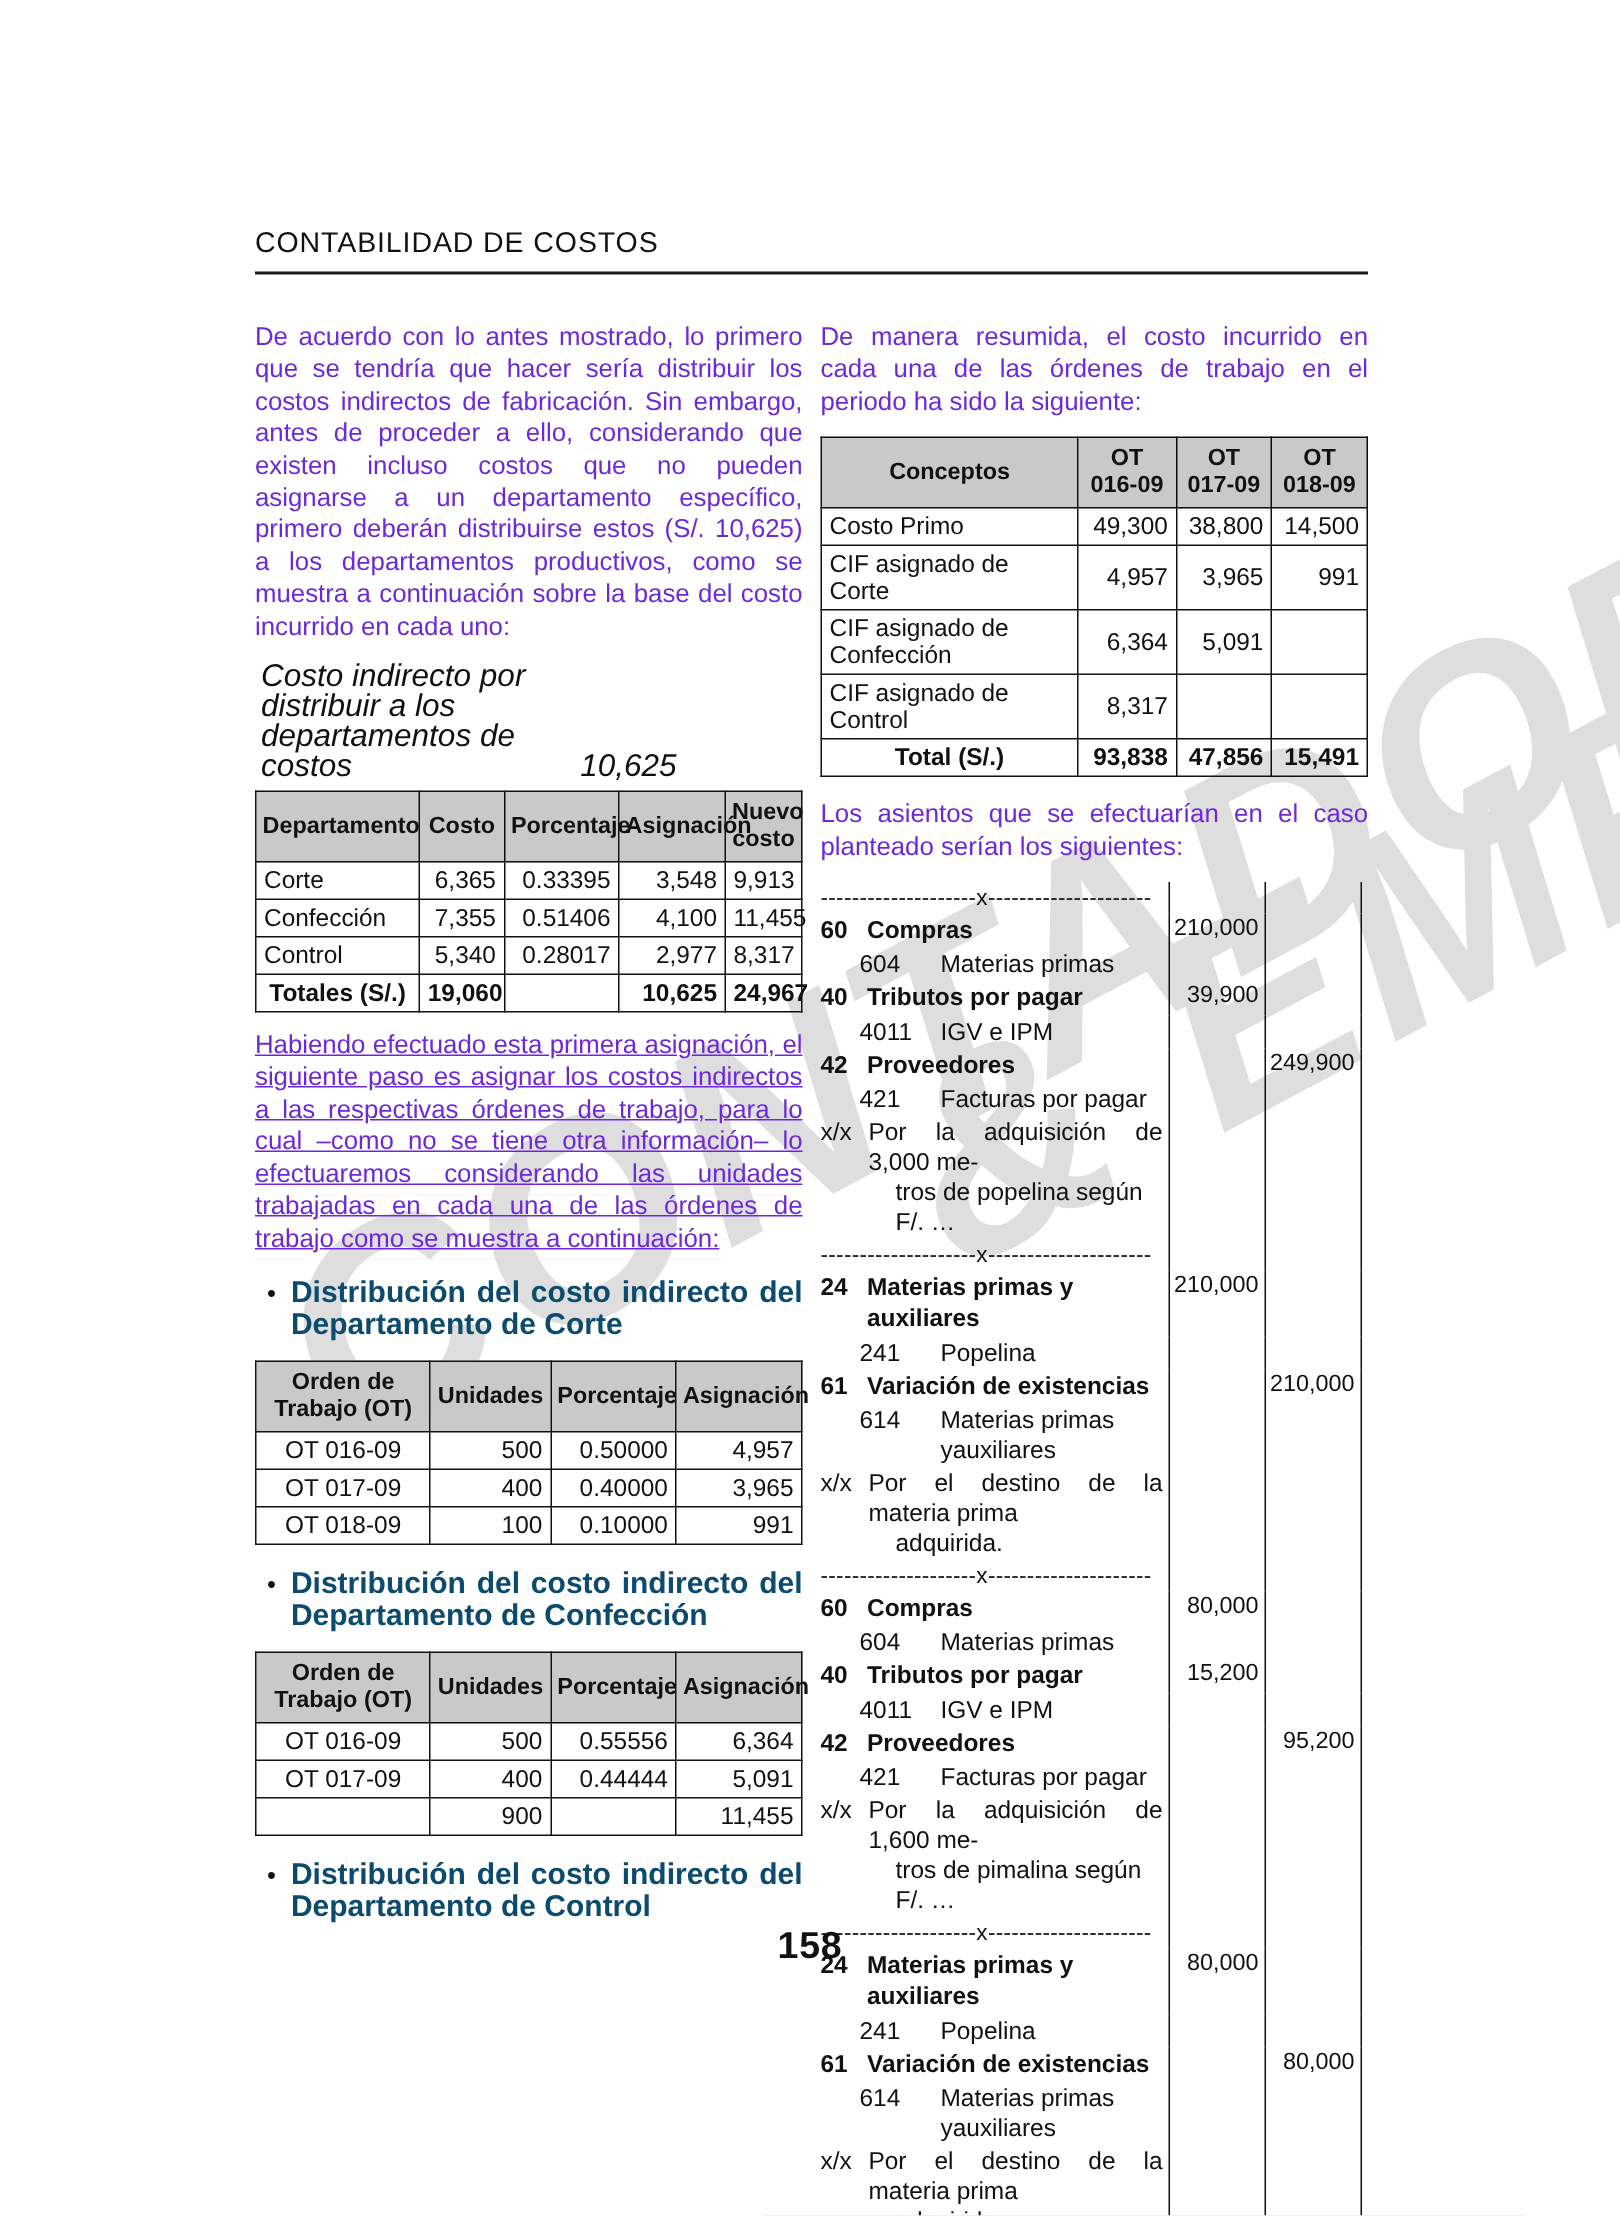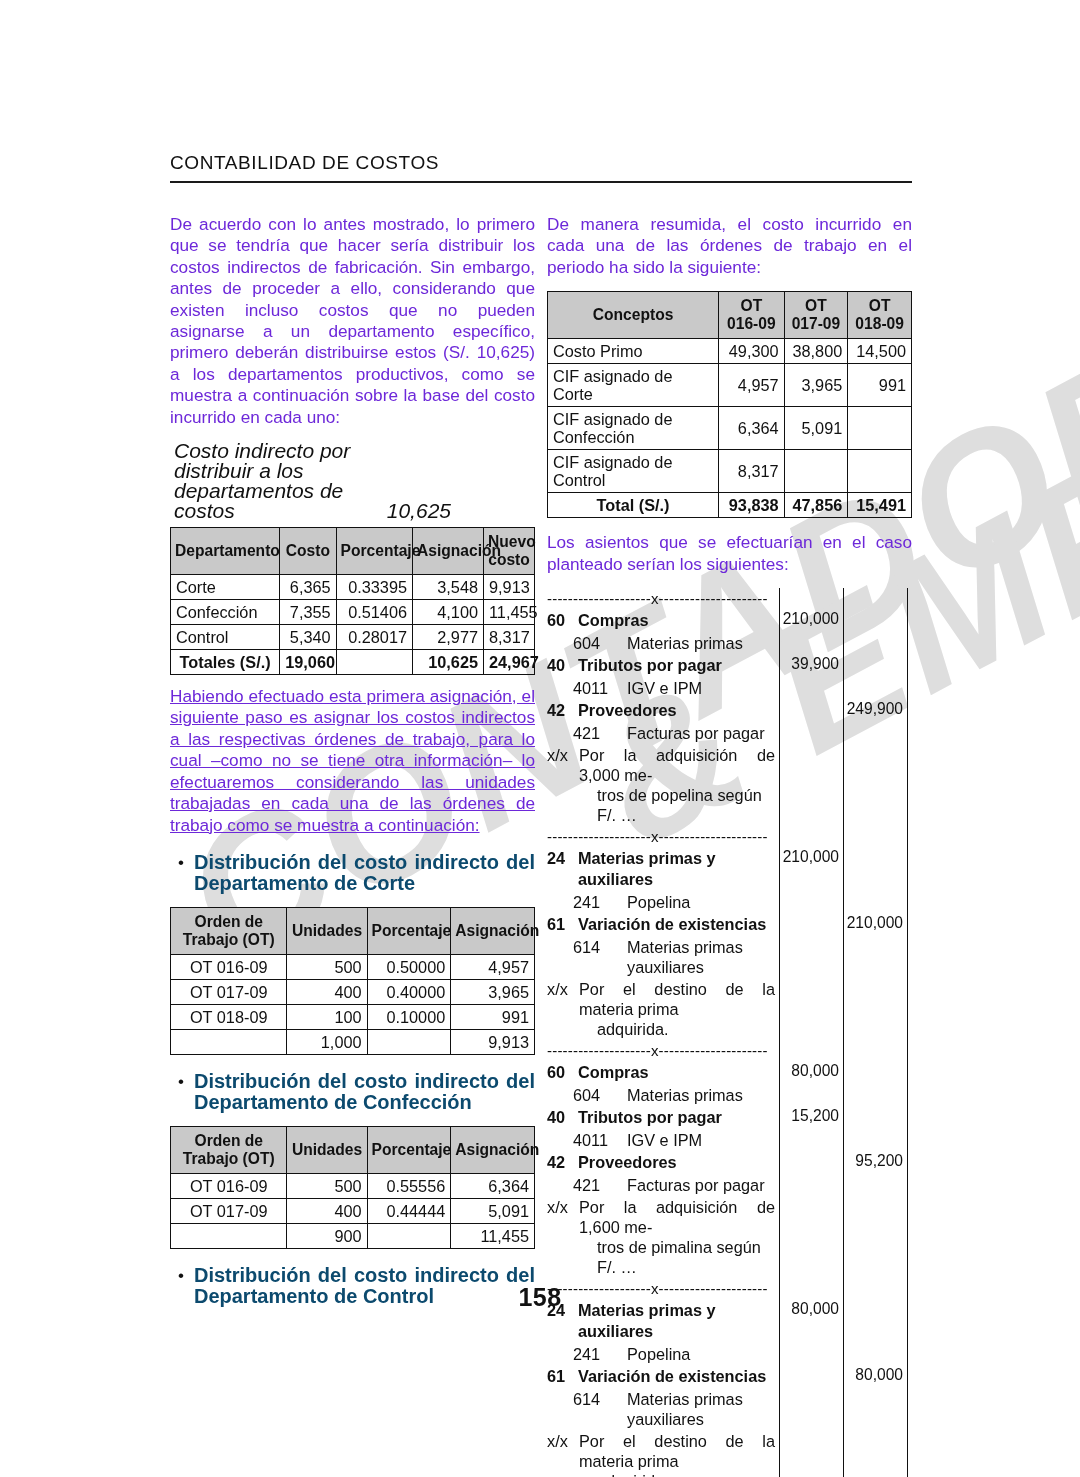--- a/index.html
+++ b/index.html
@@ -221,26 +221,20 @@
               <td class="ctr">OT 017-09</td>
               <td class="num">400</td>
               <td class="num">0.40000</td>
               <td class="num">3,965</td>
             </tr>
             <tr>
               <td class="ctr">OT 018-09</td>
               <td class="num">100</td>
               <td class="num">0.10000</td>
               <td class="num">991</td>
-            </tr>
-            <tr>
-              <td class="ctr"></td>
-              <td class="num">1,000</td>
-              <td class="num"></td>
-              <td class="num">9,913</td>
             </tr>
           </tbody>
         </table>
       </div>
 
       <div class="bullet-row">
         <span class="bullet-dot">•</span>
         <span class="bullet-text">Distribución del costo indirecto del Departamento de Confección</span>
       </div>
 

